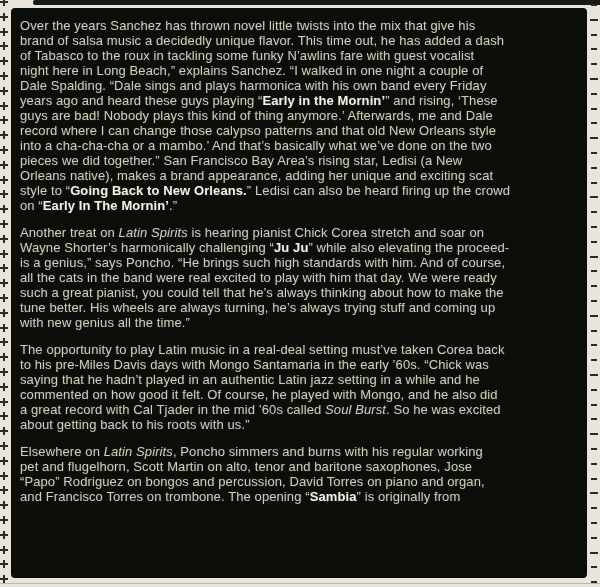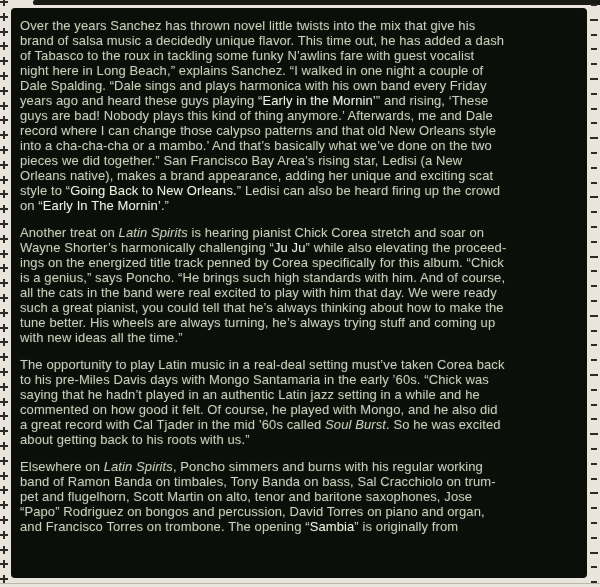--- a/index.html
+++ b/index.html
@@ -16,21 +16,21 @@
     position:absolute;left:11px;top:8px;width:576px;height:570px;
     background:var(--panel,#0c0e09);border-radius:4px;
     box-sizing:border-box;padding:10px 8px 0 9px;overflow:hidden;
   }
   .para{margin:0 0 12px 0;}
   .line{
     white-space:pre;font-size:13px;line-height:15px;
     color:var(--ink,#c8cfbb);letter-spacing:0.1px;
     text-shadow:0 0 2px rgba(185,195,170,0.22);
   }
-  .b{font-weight:400;color:var(--ink-bold,#eef2e3);}
+  .b{font-weight:700;color:var(--ink-bold,#eef2e3);}
   .i{font-style:italic;}
   .mark-plus{position:absolute;width:8px;height:8px;}
   .mark-plus::before{content:"";position:absolute;left:0;top:3px;width:8px;height:2px;background:var(--mark,#2b2b26);}
   .mark-plus::after{content:"";position:absolute;left:3px;top:0;width:2px;height:8px;background:var(--mark,#2b2b26);}
   .mark-dash{position:absolute;height:2px;background:var(--mark,#2b2b26);}
 </style>
 </head>
 <body>
 
 <div id="screen" style="--paper: #e9e5dc; --panel: #0c0e09; --ink: #c8cfbb; --ink-bold: #eef2e3; --mark: #2b2b26; --strip: #1a1a15;">
@@ -132,38 +132,36 @@
           <div class="line"><span>record where I can change those calypso patterns and that old New Orleans style</span></div>
           <div class="line"><span>into a cha-cha-cha or a mambo.’ And that’s basically what we’ve done on the two</span></div>
           <div class="line"><span>pieces we did together.” San Francisco Bay Area’s rising star, Ledisi (a New</span></div>
           <div class="line"><span>Orleans native), makes a brand appearance, adding her unique and exciting scat</span></div>
           <div class="line"><span>style to “</span><span class="b">Going Back to New Orleans.</span><span>” Ledisi can also be heard firing up the crowd</span></div>
           <div class="line"><span>on “</span><span class="b">Early In The Mornin’</span><span>.”</span></div>
         </div>
         <div class="para">
           <div class="line"><span>Another treat on </span><span class="i">Latin Spirits</span><span> is hearing pianist Chick Corea stretch and soar on</span></div>
           <div class="line"><span>Wayne Shorter’s harmonically challenging “</span><span class="b">Ju Ju</span><span>” while also elevating the proceed-</span></div>
-          <div class="line"><span>ings on the energized title track penned by Corea specifically for this album. “Chick</span></div>
           <div class="line"><span>is a genius,” says Poncho. “He brings such high standards with him. And of course,</span></div>
           <div class="line"><span>all the cats in the band were real excited to play with him that day. We were ready</span></div>
           <div class="line"><span>such a great pianist, you could tell that he’s always thinking about how to make the</span></div>
           <div class="line"><span>tune better. His wheels are always turning, he’s always trying stuff and coming up</span></div>
-          <div class="line"><span>with new ideas all the time.”</span></div>
+          <div class="line"><span>with new genius all the time.”</span></div>
         </div>
         <div class="para">
           <div class="line"><span>The opportunity to play Latin music in a real-deal setting must’ve taken Corea back</span></div>
           <div class="line"><span>to his pre-Miles Davis days with Mongo Santamaria in the early ’60s. “Chick was</span></div>
           <div class="line"><span>saying that he hadn’t played in an authentic Latin jazz setting in a while and he</span></div>
           <div class="line"><span>commented on how good it felt. Of course, he played with Mongo, and he also did</span></div>
           <div class="line"><span>a great record with Cal Tjader in the mid ’60s called </span><span class="i">Soul Burst</span><span>. So he was excited</span></div>
           <div class="line"><span>about getting back to his roots with us.”</span></div>
         </div>
         <div class="para">
           <div class="line"><span>Elsewhere on </span><span class="i">Latin Spirits</span><span>, Poncho simmers and burns with his regular working</span></div>
-          <div class="line"><span>band of Ramon Banda on timbales, Tony Banda on bass, Sal Cracchiolo on trum-</span></div>
           <div class="line"><span>pet and flugelhorn, Scott Martin on alto, tenor and baritone saxophones, Jose</span></div>
           <div class="line"><span>“Papo” Rodriguez on bongos and percussion, David Torres on piano and organ,</span></div>
           <div class="line"><span>and Francisco Torres on trombone. The opening “</span><span class="b">Sambia</span><span>” is originally from</span></div>
         </div>
       </div>
   </div>
   <div id="bottom-line"></div>
 </div>
 
 </body></html>

